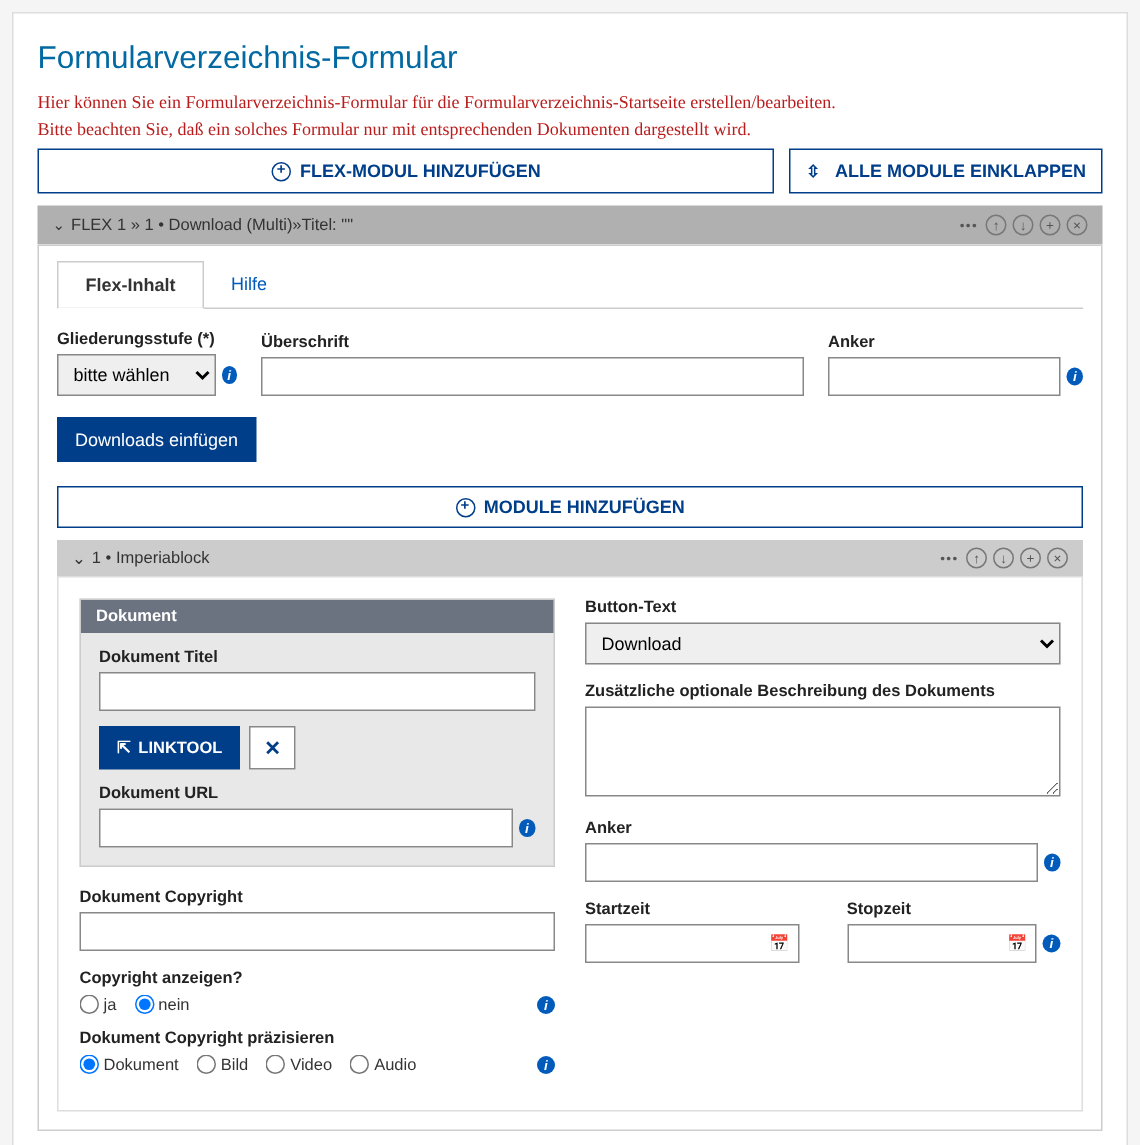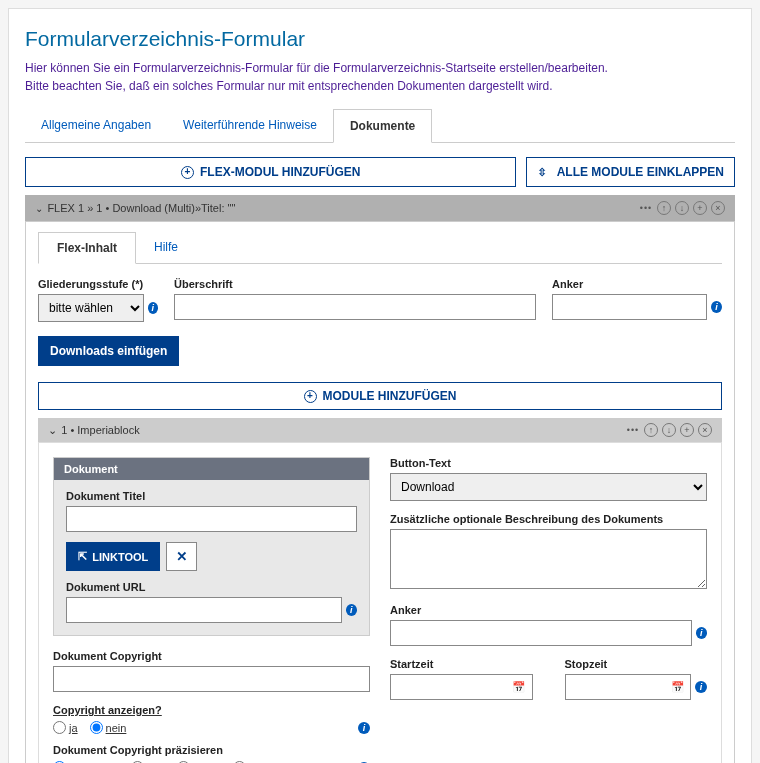--- a/index.html
+++ b/index.html
@@ -1,44 +1,44 @@
 <!DOCTYPE html>
 <html><head>
 <meta charset="utf-8">
 <style>
 * { box-sizing: border-box; margin: 0; padding: 0; }
 body { font-family: Arial, sans-serif; font-size: 12px; background: #f5f5f5; color: #333; }
 .page { background: #fff; margin: 8px; border: 1px solid #ddd; padding: 18px 16px 16px 16px; }
 h1 { font-size: 21px; font-weight: normal; color: #0369a1; margin-bottom: 8px; }
-.intro { font-size: 12px; line-height: 1.5; color: #4c1d95; margin-bottom: 14px; }
+.intro { font-size: 12px; line-height: 1.5; color: #b91c1c; margin-bottom: 4px; font-family: Liberation Serif, serif; }
 .tabs { display: flex; border-bottom: 1px solid #ccc; margin-bottom: 14px; }
 .tab { padding: 9px 16px; color: #005bbb; cursor: pointer; font-size: 12px; }
 .tab.active { border: 1px solid #ccc; border-bottom: 1px solid #fff; margin-bottom: -1px; color: #333; font-weight: bold; background: #fff; }
 .toolbar-row { display: flex; gap: 10px; margin-bottom: 8px; }
 .btn-outline { border: 1px solid #003e8a; background: #fff; color: #003e8a; padding: 7px 10px; font-size: 12px; display: flex; align-items: center; justify-content: center; gap: 6px; cursor: pointer; font-weight: bold; }
 .btn-outline.flex-grow { flex: 1; }
 .plus-circle { width: 13px; height: 13px; border: 1.5px solid currentColor; border-radius: 50%; display: inline-flex; align-items: center; justify-content: center; font-size: 10px; line-height: 1; }
 .collapse-icon { display: inline-block; font-size: 11px; margin-right: 4px; }
 .module-header { background: #b0b0b0; color: #333; padding: 6px 10px; display: flex; align-items: center; justify-content: space-between; font-size: 11px; }
 .module-header .left { display: flex; align-items: center; gap: 4px; }
 .module-header .chevron { font-size: 10px; }
 .header-icons { display: flex; gap: 4px; align-items: center; color: #555; }
 .header-icons span { width: 14px; height: 14px; border: 1px solid #777; border-radius: 50%; display: inline-flex; align-items: center; justify-content: center; font-size: 9px; cursor: pointer; }
 .module-body { border: 1px solid #ccc; padding: 12px; background: #fff; }
 .inner-tabs { display: flex; border-bottom: 1px solid #ccc; margin-bottom: 14px; margin-top: -2px; }
 .inner-tab { padding: 8px 18px; color: #005bbb; cursor: pointer; font-size: 12px; }
 .inner-tab.active { border: 1px solid #ccc; border-bottom: 1px solid #fff; margin-bottom: -1px; color: #333; font-weight: bold; }
 .form-row { display: flex; gap: 16px; margin-bottom: 14px; }
-.field { display: flex; flex-direction: column; gap: 4px; }
+.field { display: flex; flex-direction: column; gap: 4px; justify-content: flex-end; }
 .field label { font-size: 11px; font-weight: bold; color: #222; }
 .field-body { display: flex; align-items: center; gap: 4px; }
 input[type=text], select, textarea { border: 1px solid #888; padding: 5px 6px; font-size: 12px; font-family: inherit; }
 .info-icon { width: 12px; height: 12px; border-radius: 50%; background: #005bbb; color: #fff; font-size: 9px; display: inline-flex; align-items: center; justify-content: center; font-weight: bold; font-style: italic; cursor: pointer; }
 .btn-primary { background: #003e8a; color: #fff; border: none; padding: 8px 12px; font-size: 12px; cursor: pointer; }
-.btn-primary.bold { font-weight: bold; }
+.btn-primary.bold { font-weight: normal; }
 .block-add { border: 1px solid #003e8a; background: #fff; color: #003e8a; padding: 6px; text-align: center; margin-bottom: 8px; cursor: pointer; font-size: 12px; display: flex; align-items: center; justify-content: center; gap: 6px; font-weight: bold; }
 .sub-header { background: #ccc; padding: 5px 10px; display: flex; justify-content: space-between; align-items: center; font-size: 11px; }
 .block-body { border: 1px solid #ddd; padding: 14px; background: #fff; }
 .two-col { display: flex; gap: 20px; }
 .col { flex: 1; }
 .doc-box { background: #e8e8e8; border: 1px solid #ccc; padding: 10px 12px 12px 12px; margin-bottom: 14px; }
 .doc-box-header { background: #6b7280; color: #fff; padding: 5px 10px; margin: -10px -12px 10px -12px; font-size: 11px; font-weight: bold; }
 .linktool-row { display: flex; gap: 6px; margin: 10px 0; }
 .linktool-btn { background: #003e8a; color: #fff; border: none; padding: 7px 12px; font-size: 11px; font-weight: bold; display: flex; align-items: center; gap: 5px; cursor: pointer; }
 .unlink-btn { background: #fff; border: 1px solid #888; padding: 6px 9px; cursor: pointer; color: #003e8a; font-weight: bold; }
@@ -54,25 +54,20 @@
 </head>
 <body>
 
 <div class="page">
   <h1>Formularverzeichnis-Formular</h1>
   <div class="intro">
     <div>Hier können Sie ein Formularverzeichnis-Formular für die Formularverzeichnis-Startseite erstellen/bearbeiten.</div>
     <div>Bitte beachten Sie, daß ein solches Formular nur mit entsprechenden Dokumenten dargestellt wird.</div>
   </div>
 
-  <div class="tabs">
-    <div class="tab">Allgemeine Angaben</div>
-    <div class="tab">Weiterführende Hinweise</div>
-    <div class="tab active">Dokumente</div>
-  </div>
 
   <div class="toolbar-row">
     <button class="btn-outline flex-grow">
       <span class="plus-circle">+</span>
       <span>FLEX-MODUL HINZUFÜGEN</span>
     </button>
     <button class="btn-outline">
       <span class="collapse-icon">⇳</span>
       <span>ALLE MODULE EINKLAPPEN</span>
     </button>
@@ -162,21 +157,21 @@
             <div class="field-body">
               <input type="text" style="width: 100%;">
               <span class="info-icon">i</span>
             </div>
           </div>
 
           <label class="fb">Dokument Copyright</label>
           <input type="text" style="width: 100%;" class="mb12">
 
           <div style="display:flex;align-items:flex-start;gap:6px;">
-            <div style="flex:1;text-decoration:underline;">
+            <div style="flex:1;">
               <label class="fb">Copyright anzeigen?</label>
               <div class="radio-row">
                 <label>
                     <input type="radio" name="cs" style=""> 
                     <span>ja</span>
                   </label>
                 <label>
                     <input type="radio" name="cs" checked="" style=""> 
                     <span>nein</span>
                   </label>

